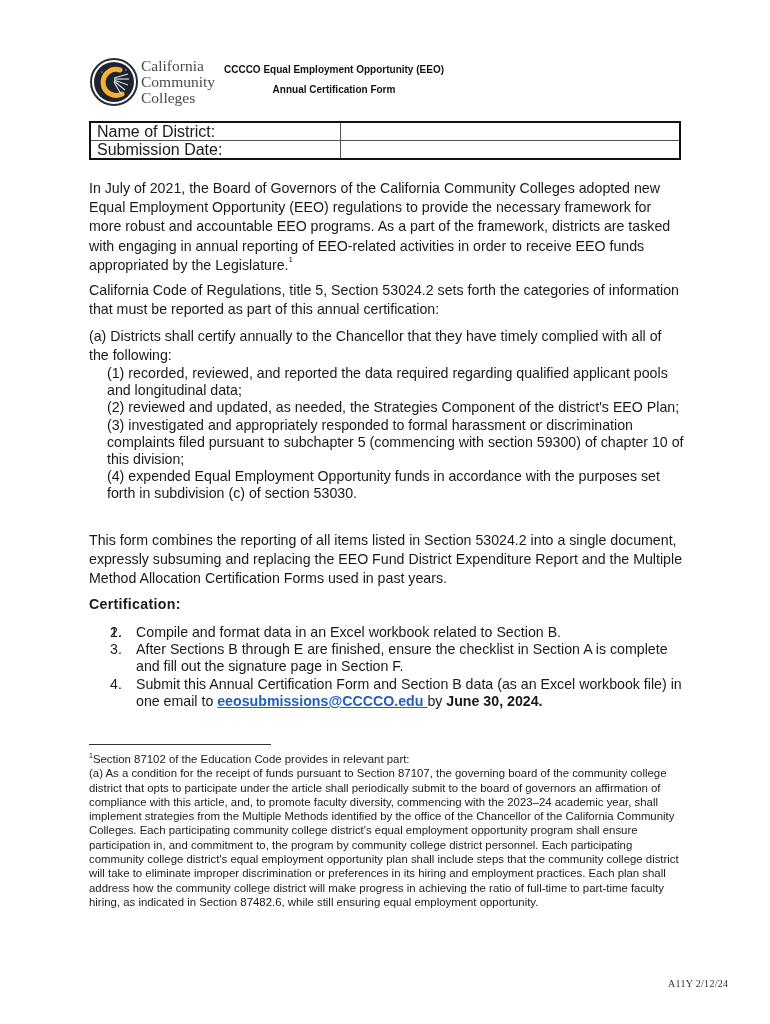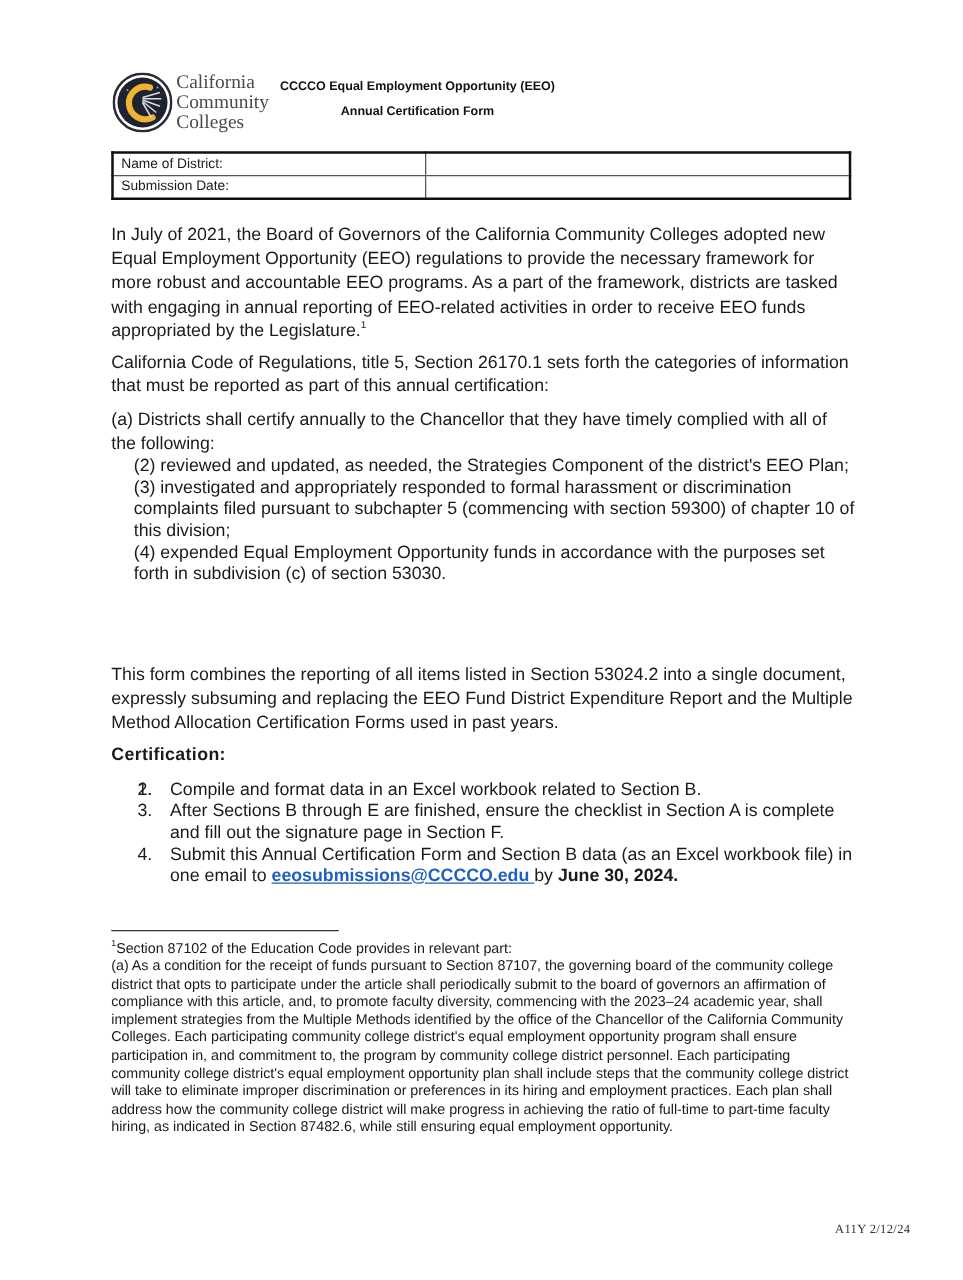--- a/index.html
+++ b/index.html
@@ -11,21 +11,21 @@
   .logo { position:absolute; left:0; top:0; width:130px; height:56px; }
   .logo-seal { position:absolute; left:1px; top:3px; width:48px; height:48px; }
   .logo-text { position:absolute; left:52px; top:3px; font-family:"Liberation Serif", serif;
                font-size:15.5px; line-height:16px; color:#4a4a4a; }
   .logo-text span { display:block; }
   .title { position:absolute; left:110px; top:5px; width:270px; text-align:center;
            font-weight:bold; font-size:10px; line-height:20px; color:#111; }
 
   .info-table { position:absolute; left:89px; top:121px; width:592px;
                 border:2.5px solid #111; border-collapse:collapse; }
-  .info-table td { border:1px solid #555; font-size:11px; height:17px; padding:0 0 0 6px;
+  .info-table td { border:1px solid #555; font-size:16px; height:17px; padding:0 0 0 6px;
                    line-height:17px; }
   .info-table td.label { width:246px; }
   .info-table td.value { width:338px; }
 
   .body-text { position:absolute; left:89px; width:596px; font-size:14.2px; line-height:19.2px; color:#1a1a1a; }
   .p1 { top:179px; }
   .p2 { top:281px; }
   .p3 { top:327px; }
   .sub-list { position:absolute; left:107px; top:365px; width:580px; font-size:14.2px; line-height:17.2px; }
   .sub-list div { margin:0; }
@@ -84,25 +84,26 @@
     </tr>
     <tr>
       <td class="label">Submission Date:</td>
       <td class="value"></td>
     </tr>
   </tbody>
     </table>
 
   <div class="body-text p1"><span>In July of 2021, the Board of Governors of the California Community Colleges adopted new Equal Employment Opportunity (EEO) regulations to provide the necessary framework for more robust and accountable EEO programs. As a part of the framework, districts are tasked with engaging in annual reporting of EEO-related activities in order to receive EEO funds appropriated by the Legislature.</span><sup class="fn-ref">1</sup></div>
 
-  <div class="body-text p2">California Code of Regulations, title 5, Section 26170.1 sets forth the categories of information that must be reported as part of this annual certification:</div>
+  <div class="body-text p2">California Code of Regulations, title 5, Section 53024.2 sets forth the categories of information that must be reported as part of this annual certification:</div>
 
   <div class="body-text p3">(a) Districts shall certify annually to the Chancellor that they have timely complied with all of the following:</div>
 
   <div class="sub-list">
+    <div>(1) recorded, reviewed, and reported the data required regarding qualified applicant pools and longitudinal data;</div>
     <div>(2) reviewed and updated, as needed, the Strategies Component of the district's EEO Plan;</div>
     <div>(3) investigated and appropriately responded to formal harassment or discrimination complaints filed pursuant to subchapter 5 (commencing with section 59300) of chapter 10 of this division;</div>
     <div>(4) expended Equal Employment Opportunity funds in accordance with the purposes set forth in subdivision (c) of section 53030.</div>
   </div>
 
   <div class="body-text p4">This form combines the reporting of all items listed in Section 53024.2 into a single document, expressly subsuming and replacing the EEO Fund District Expenditure Report and the Multiple Method Allocation Certification Forms used in past years.</div>
 
   <div class="instr-head">Certification:</div>
 
   <div class="instr-list">

